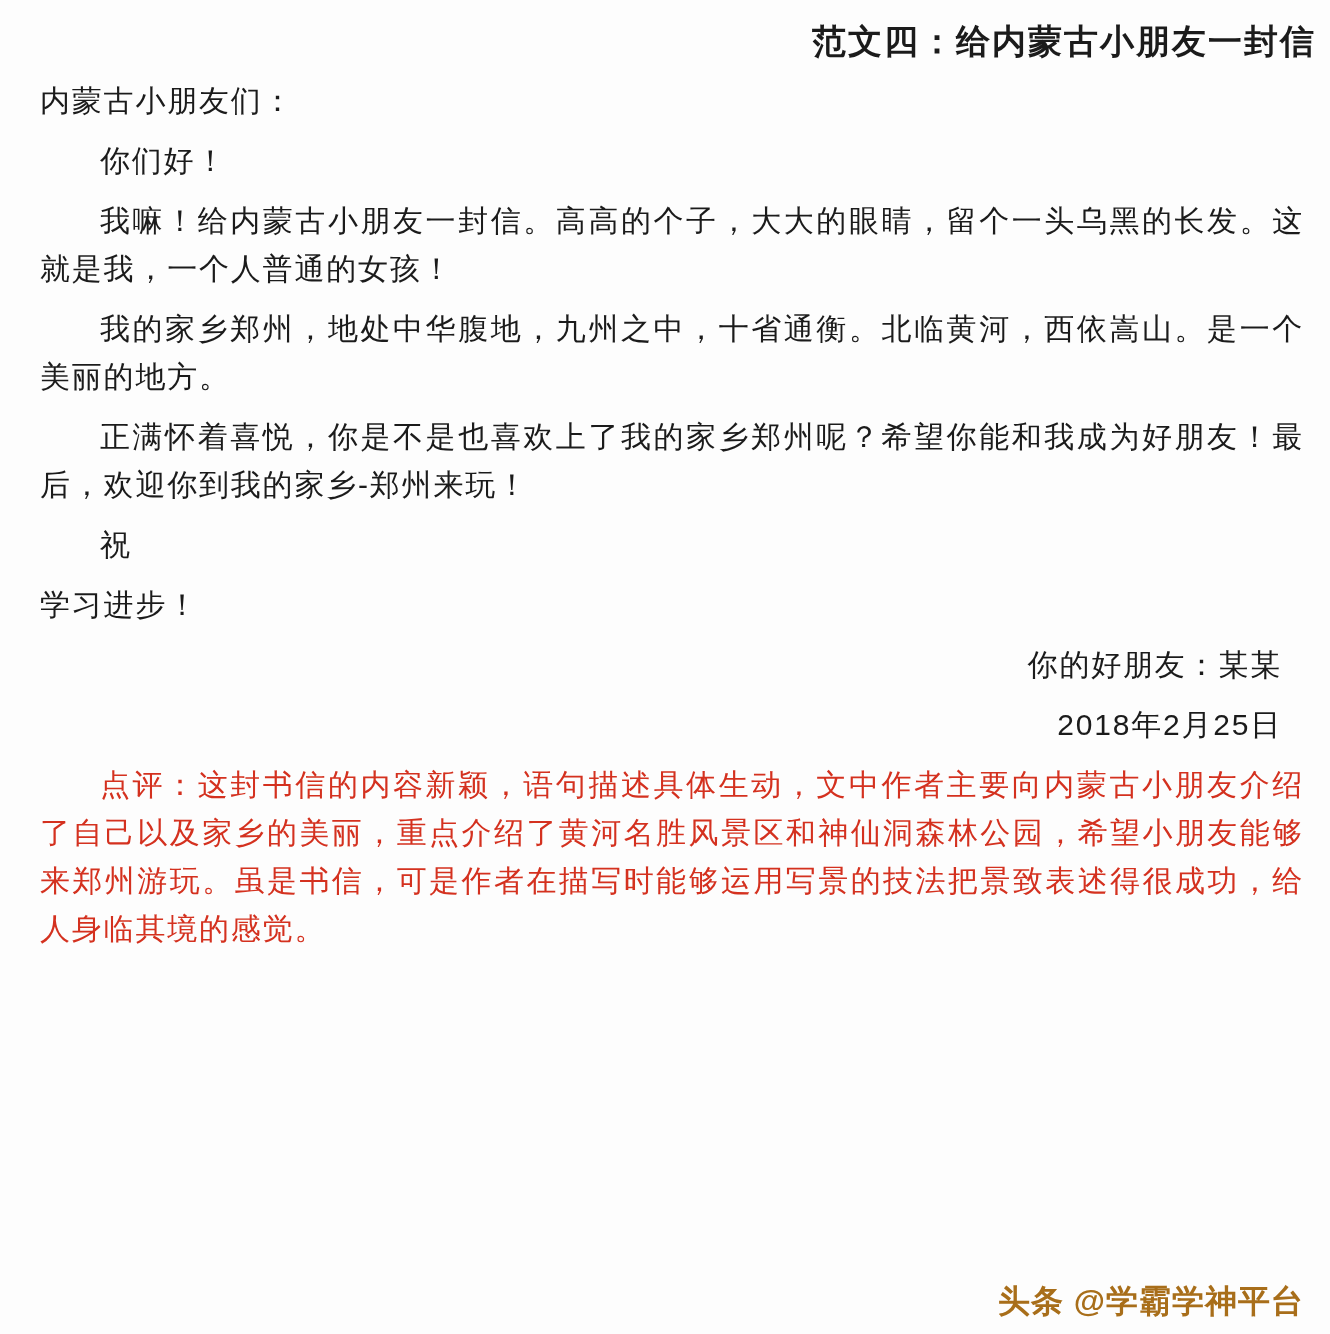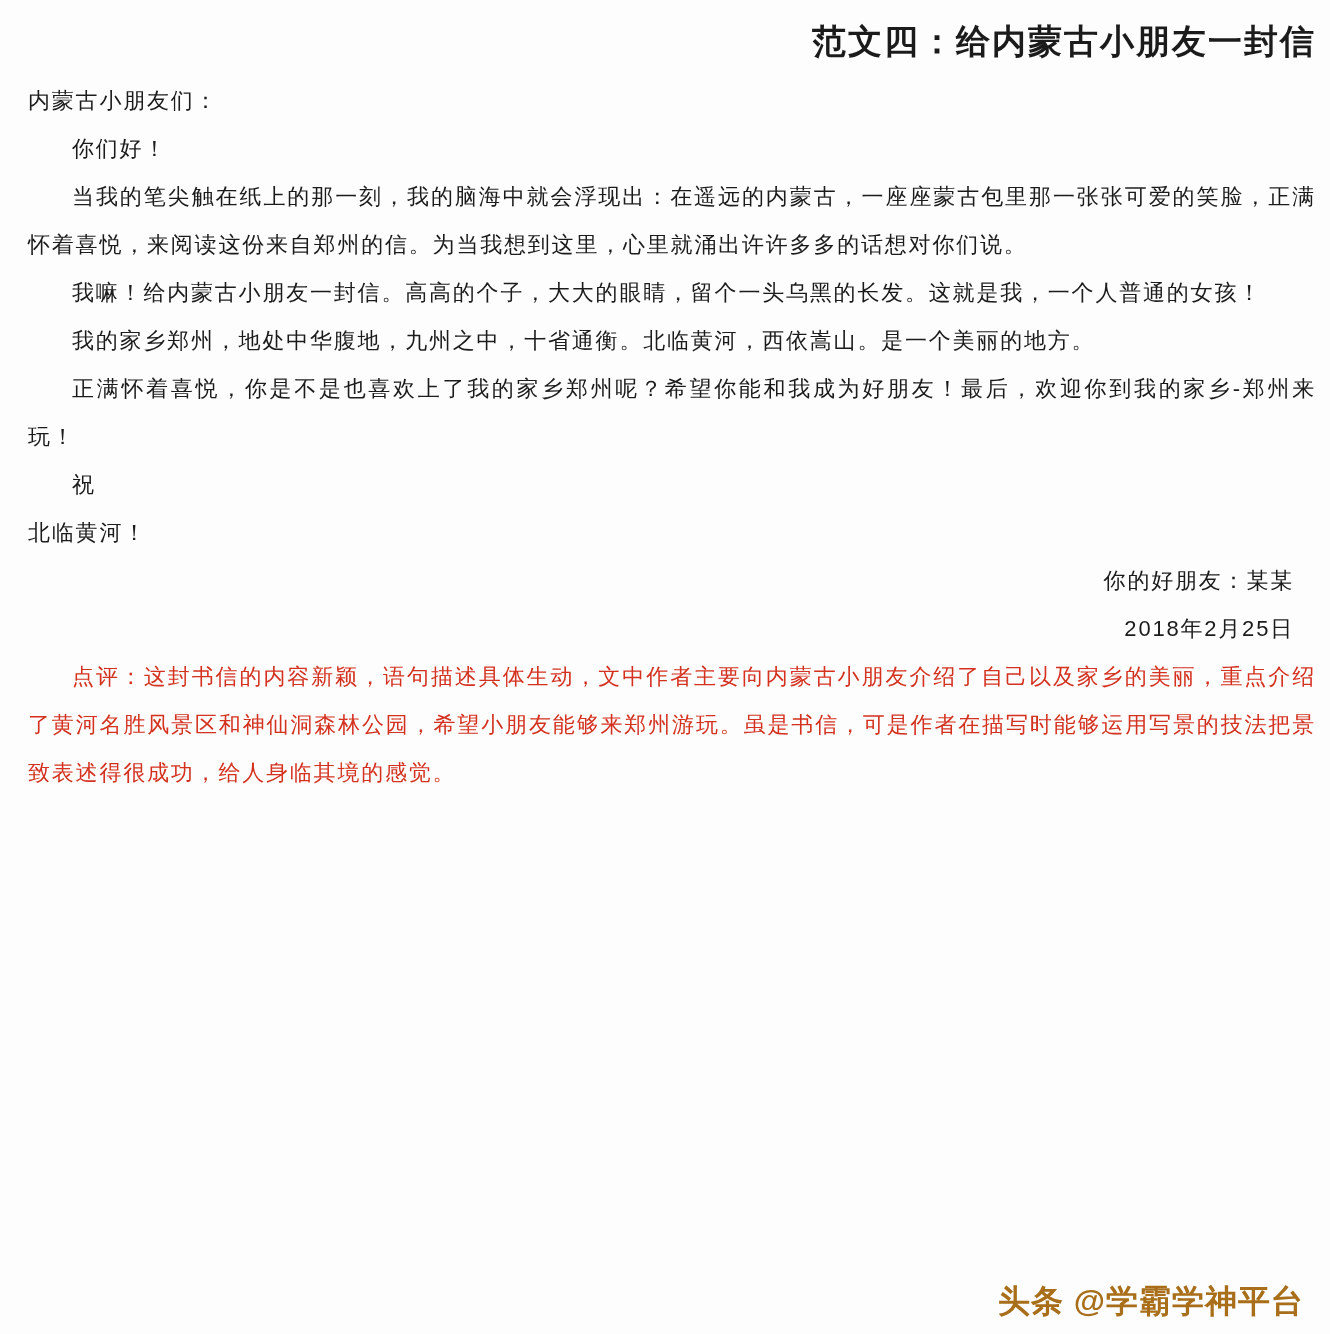--- a/index.html
+++ b/index.html
@@ -22,22 +22,22 @@
   }
   .doc-title {
     margin: 0 0 15px 0;
     text-align: right;
     font-size: 34px;
     line-height: 42px;
     font-weight: bold;
     letter-spacing: 2px;
   }
   .line, .para {
-    margin: 0;
-    font-size: 22px;
+    margin: 12px;
+    font-size: 30px;
     line-height: 48px;
     letter-spacing: 1.8px;
     text-align: justify;
     text-justify: inter-character;
   }
   .indent {
     text-indent: 2em;
   }
   .right-align {
     text-align: right;
@@ -63,34 +63,33 @@
 
 <div class="page">
   <div class="content">
 
     <h1 class="doc-title">范文四：给内蒙古小朋友一封信</h1>
 
     <p class="line">内蒙古小朋友们：</p>
 
     <p class="line indent">你们好！</p>
 
-    <p class="para indent">当我的笔尖触在纸上的那一刻，我的脑海中就会浮现出：在遥远的内蒙古，一座座蒙古包里那一张张可爱的笑脸，正满怀着喜悦，来阅读这份来自郑州的信。为当我想到这里，心里就涌出许许多多的话想对你们说。</p>
 
     <p class="para indent">我嘛！给内蒙古小朋友一封信。高高的个子，大大的眼睛，留个一头乌黑的长发。这就是我，一个人普通的女孩！</p>
 
 
     <p class="para indent">我的家乡郑州，地处中华腹地，九州之中，十省通衡。北临黄河，西依嵩山。是一个美丽的地方。</p>
 
 
 
     <p class="para indent">正满怀着喜悦，你是不是也喜欢上了我的家乡郑州呢？希望你能和我成为好朋友！最后，欢迎你到我的家乡-郑州来玩！</p>
 
     <p class="line indent">祝</p>
 
-    <p class="line">北临黄河！</p>
+    <p class="line">学习进步！</p>
 
     <p class="line right-align">你的好朋友：某某</p>
 
     <p class="line right-align">2018年2月25日</p>
 
     <p class="para indent review">点评：这封书信的内容新颖，语句描述具体生动，文中作者主要向内蒙古小朋友介绍了自己以及家乡的美丽，重点介绍了黄河名胜风景区和神仙洞森林公园，希望小朋友能够来郑州游玩。虽是书信，可是作者在描写时能够运用写景的技法把景致表述得很成功，给人身临其境的感觉。</p>
 
   </div>
 
   <div class="watermark">头条 @学霸学神平台</div>

